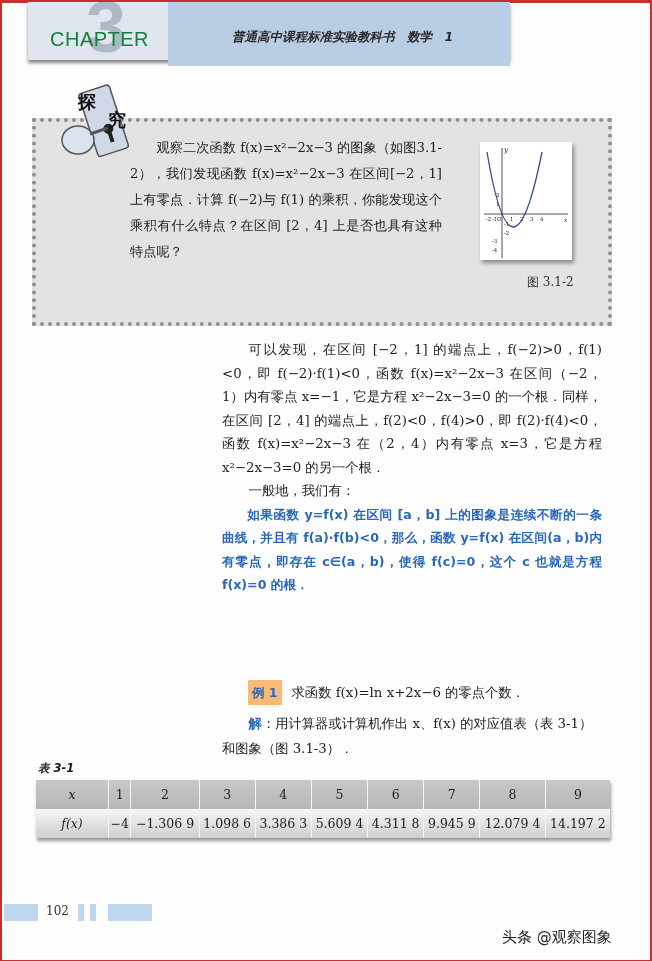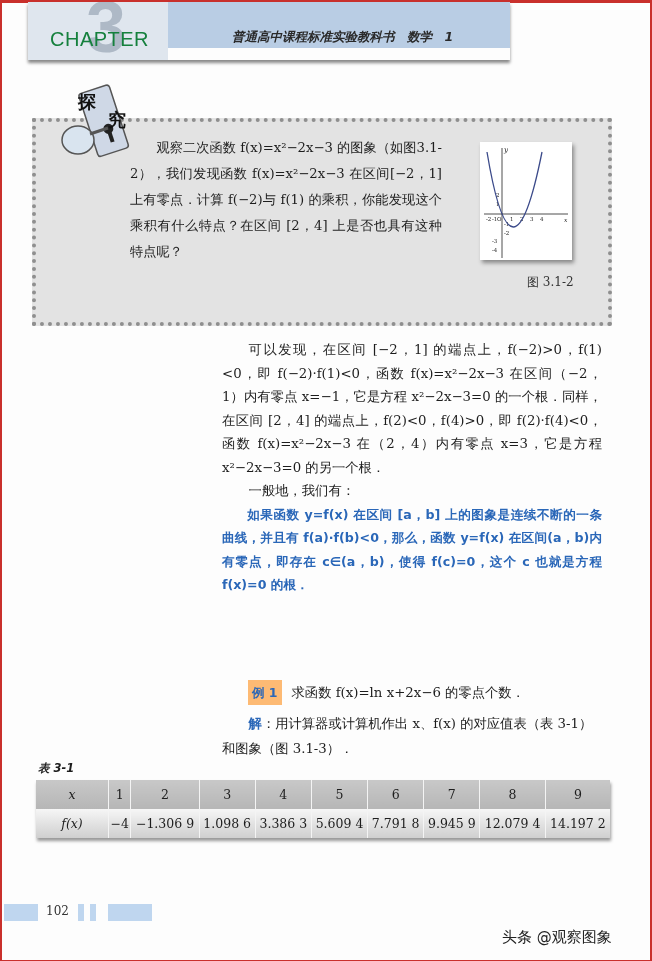--- a/index.html
+++ b/index.html
@@ -4,21 +4,21 @@
 <style>
   html,body{margin:0;padding:0;}
   body{width:652px;height:961px;background:#fdfdfd;position:relative;overflow:hidden;
        font-family:"DejaVu Serif","Liberation Serif",serif;color:#1d1d1d;}
   .frame{position:absolute;left:0;top:0;width:648px;height:957px;border:2px solid #c9302c;border-top-width:3px;pointer-events:none;}
   
   .banner{position:absolute;left:28px;top:2px;width:482px;height:58px;box-shadow:0 3px 3px #8a8a8a;}
   .banner-left{position:absolute;left:0;top:0;width:140px;height:58px;background:#dfe6ee;overflow:hidden;}
   .banner-num{position:absolute;left:58px;top:-16px;font-family:"Liberation Sans",sans-serif;font-weight:bold;font-size:72px;color:#aeb9c6;}
   .banner-chapter{position:absolute;left:22px;top:26px;font-family:"Liberation Sans",sans-serif;font-size:20px;color:#15803d;letter-spacing:0.5px;}
-  .banner-right{position:absolute;left:140px;top:0;width:342px;height:46px;background:#b9cde4;}
+  .banner-right{position:absolute;left:140px;top:0;width:342px;height:64px;background:#b9cde4;}
   .banner-title{position:absolute;left:64px;top:27px;font-family:"DejaVu Sans",sans-serif;font-weight:bold;font-style:italic;font-size:12.5px;color:#2a2a2a;white-space:nowrap;}
   
   .explore{position:absolute;left:32px;top:118px;width:572px;height:200px;background:#e3e3e3;
            border:4px dotted #8f8f8f;}
   .explore-badge{position:absolute;left:58px;top:82px;width:80px;height:80px;}
   .explore-text{position:absolute;left:130px;top:135px;width:312px;font-size:13.2px;line-height:26px;text-align:justify;}
   .explore-text p{margin:0;text-indent:2em;}
   .fig{position:absolute;left:480px;top:142px;width:92px;height:118px;background:#fff;box-shadow:2px 3px 4px #8a8a8a;}
   .fig-caption{position:absolute;left:494px;top:274px;font-size:12px;color:#333;margin-left:33px;}
   
@@ -121,21 +121,21 @@
     <td>8</td>
     <td>9</td>
   </tr>
   <tr class="v">
     <td class="first">f(x)</td>
     <td>−4</td>
     <td>−1.306 9</td>
     <td>1.098 6</td>
     <td>3.386 3</td>
     <td>5.609 4</td>
-    <td>7.791 8</td>
+    <td>4.311 8</td>
     <td>9.945 9</td>
     <td>12.079 4</td>
     <td>14.197 2</td>
   </tr>
 </tbody>
   </table>
 
 <div class="footer-blocks">
   <div class="fb" style="left:0;width:34px;"></div>
   <div class="fb" style="left:74px;width:6px;"></div>

